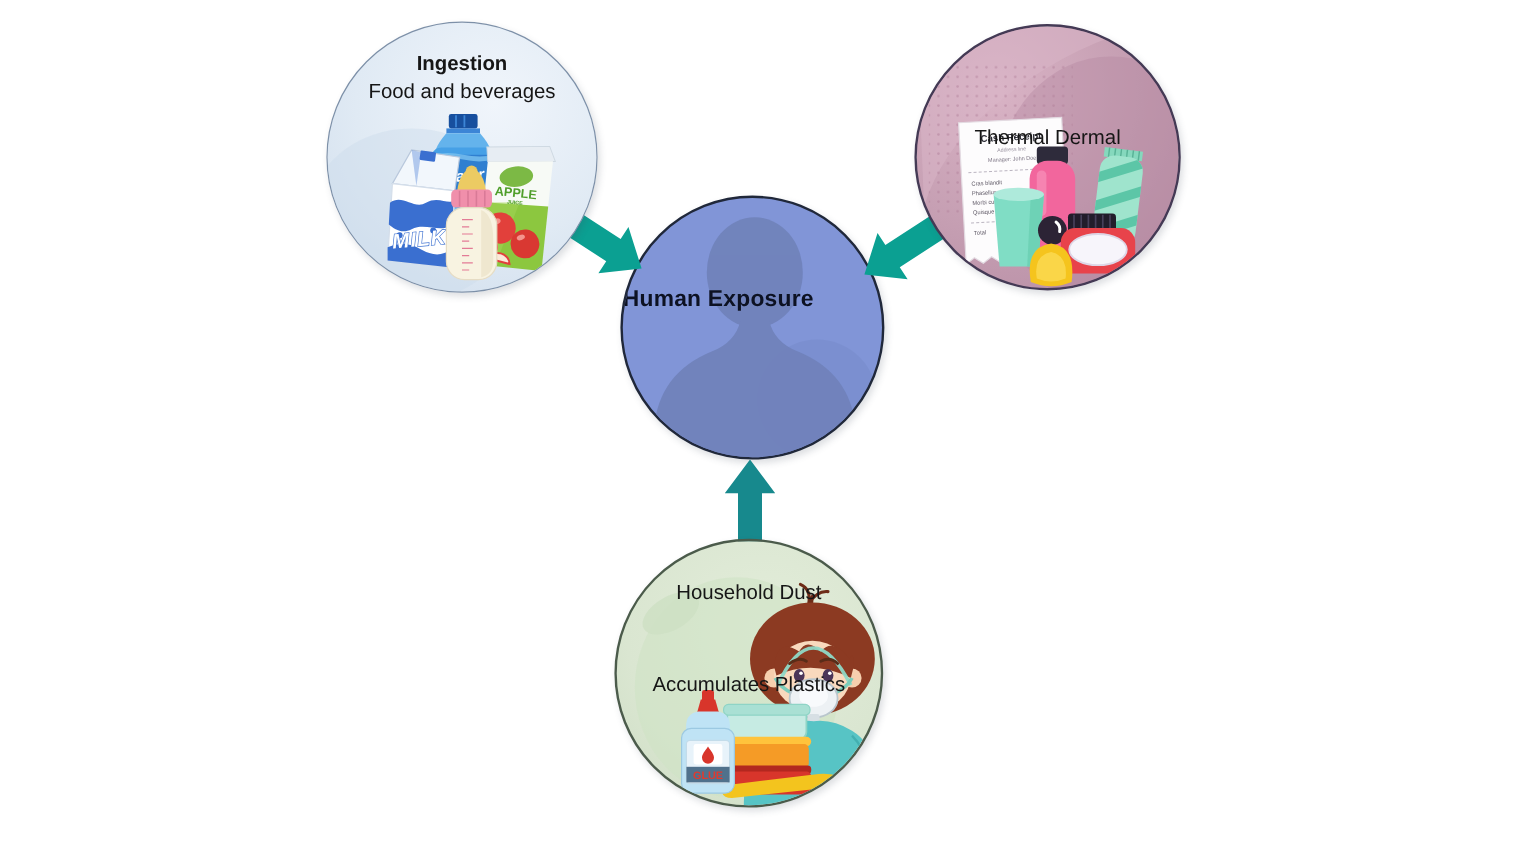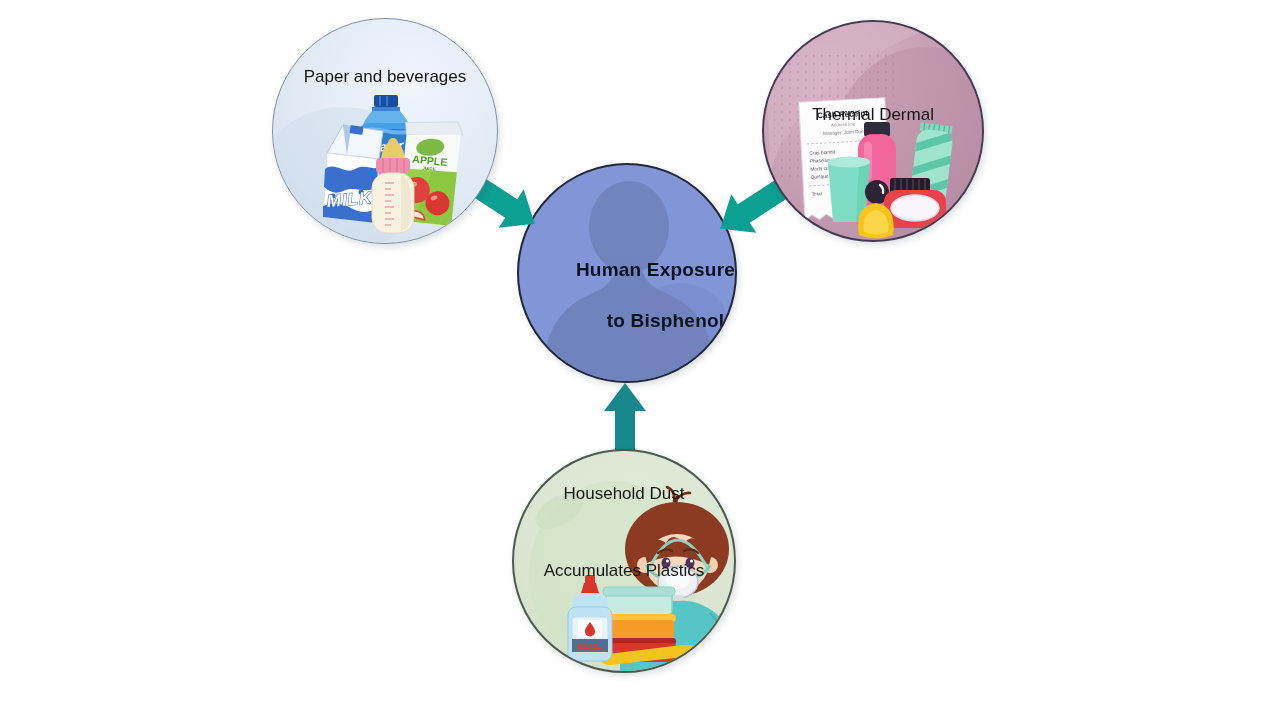--- a/index.html
+++ b/index.html
@@ -21,22 +21,22 @@
     background:radial-gradient(circle at 40% 30%, #8a9ddc 0%, #8195d7 60%, #7revoke 100%);
     background:#8195d7;border:2px solid #20283a;}
   #node-inhalation{left:512px;top:449px;width:224px;height:224px;
     background:radial-gradient(circle at 55% 35%, #e3edda 0%, #dae6d1 60%, #ccdcc2 100%);
     border:2px solid #4b5b4b;}
 
   #arrows{position:absolute;left:0;top:0;z-index:2;}
   #node-ingestion,#node-dermal,#node-inhalation{z-index:3;box-shadow:2px 3px 6px rgba(60,70,90,.18);}
   #node-center{z-index:1;box-shadow:2px 3px 6px rgba(60,70,90,.18);}
 
-  .ctr-line{position:absolute;left:0;width:100%;text-align:right;z-index:4;
-            font-weight:700;font-size:19px;color:#0d1223;letter-spacing:.2px;margin-top:20px;}
+  .ctr-line{position:absolute;left:0;width:100%;text-align:left;z-index:4;
+            font-weight:700;font-size:19px;color:#0d1223;letter-spacing:.2px;}
   svg text{font-family:"Liberation Sans",sans-serif;}
 </style>
 </head>
 <body>
 
 <div id="stage">
 
   <svg id="arrows" width="1280" height="720" viewBox="0 0 1280 720">
     <path d="M0,-11 L67,-11 L67,-23 L95,0 L67,23 L67,11 L0,11 Z" transform="translate(455,172) rotate(33)" fill="#0ba092"></path>
     <path d="M0,-11 L67,-11 L67,-23 L95,0 L67,23 L67,11 L0,11 Z" transform="translate(800,177) rotate(147)" fill="#0ba092"></path>
@@ -45,21 +45,20 @@
 
   <div class="node" id="node-center">
     <svg width="220" height="220" viewBox="0 0 220 220">
       <ellipse cx="162" cy="168" rx="50" ry="50" fill="#6d80bc" opacity="0.25"></ellipse>
       <g fill="#7082ba" opacity="0.92">
         <ellipse cx="110" cy="62" rx="40" ry="46"></ellipse>
         <path d="M26,220 L26,192 Q30,146 74,128 Q94,120 98,102 L122,102 Q126,120 146,128 Q190,146 194,192 L194,220 Z"></path>
       </g>
     </svg>
     <div class="ctr-line" style="top:74px">Human Exposure</div>
-    <div class="ctr-line" style="top:125px">to Bisphenols</div>
   </div>
 
   <div class="node" id="node-ingestion">
     <svg width="226" height="226" viewBox="0 0 226 226">
       <ellipse cx="70" cy="160" rx="85" ry="72" fill="#cddbeb" opacity="0.45"></ellipse>
 
       <g>
         <rect x="101" y="76" width="24" height="12" rx="2" fill="#174f9e"></rect>
         <line x1="107" y1="77" x2="107" y2="87" stroke="#3c85d6" stroke-width="1.5"></line>
         <line x1="114" y1="77" x2="114" y2="87" stroke="#3c85d6" stroke-width="1.5"></line>
@@ -116,21 +115,22 @@
             <line x1="112" y1="170" x2="118" y2="170"></line>
           <line x1="112" y1="176" x2="121" y2="176"></line>
             <line x1="112" y1="182" x2="118" y2="182"></line>
           <line x1="112" y1="188" x2="121" y2="188"></line>
             <line x1="112" y1="194" x2="118" y2="194"></line>
           <line x1="112" y1="200" x2="121" y2="200"></line>
             <line x1="112" y1="206" x2="118" y2="206"></line>
         </g>
       </g>
     </svg>
-    <div class="txt sub" style="top:48px">Paper and beverages</div>
+    <div class="txt ttl" style="top:24px">Ingestion</div>
+    <div class="txt sub" style="top:48px">Food and beverages</div>
   </div>
 
   <div class="node" id="node-dermal">
     <svg width="222" height="222" viewBox="0 0 222 222">
       <defs>
         <pattern id="dotgrid" width="8" height="8" patternUnits="userSpaceOnUse">
           <circle cx="2" cy="2" r="1.1" fill="#b07e98"></circle>
         </pattern>
         <clipPath id="tubeclip">
             <rect x="150" y="108" width="36" height="74" rx="12"></rect>

